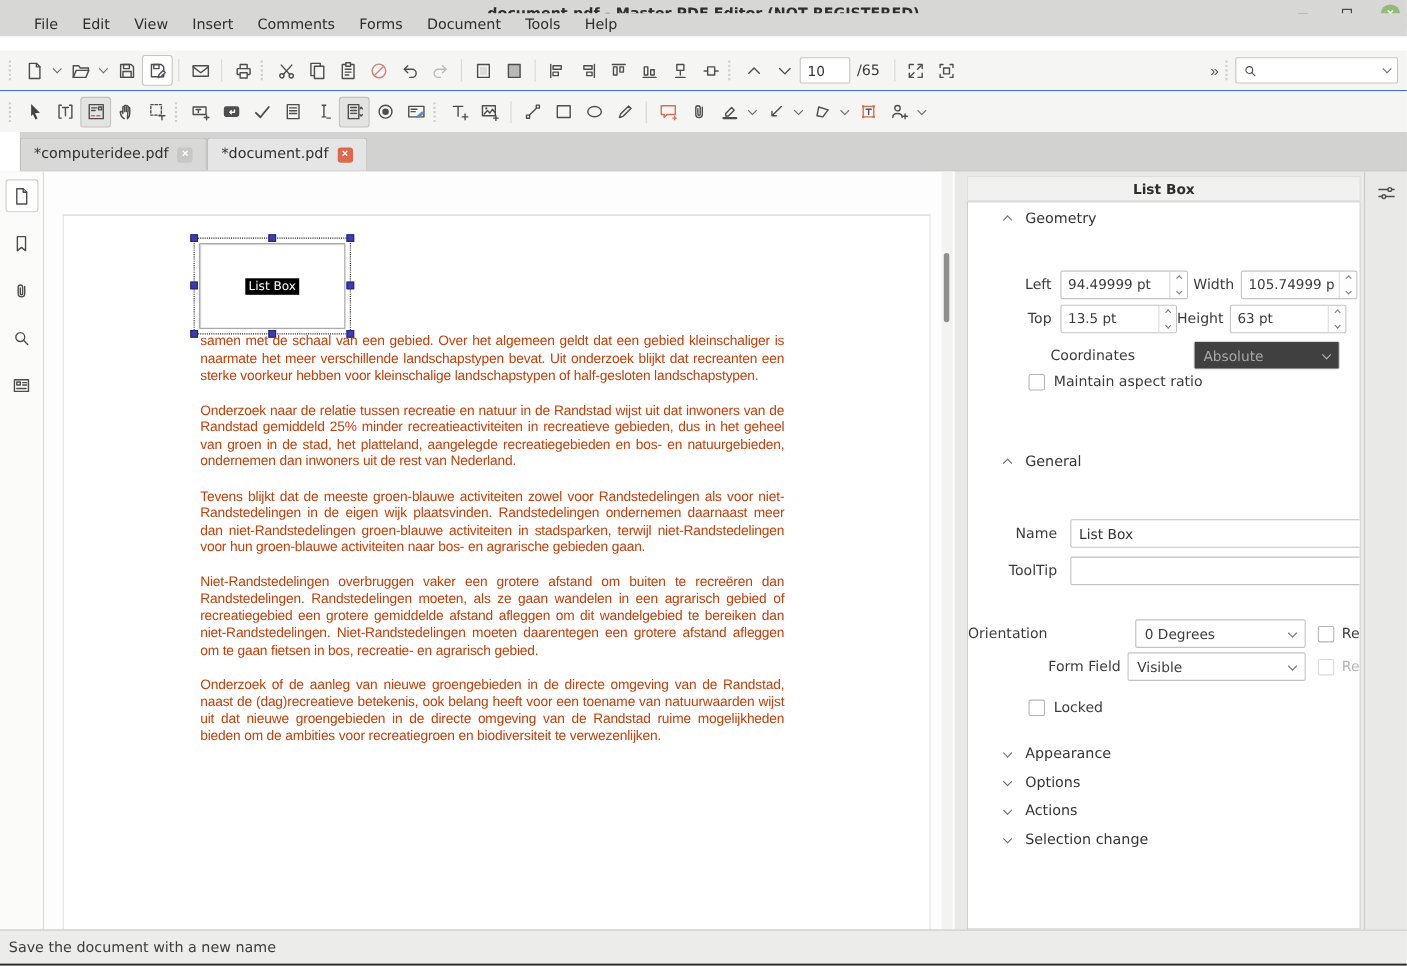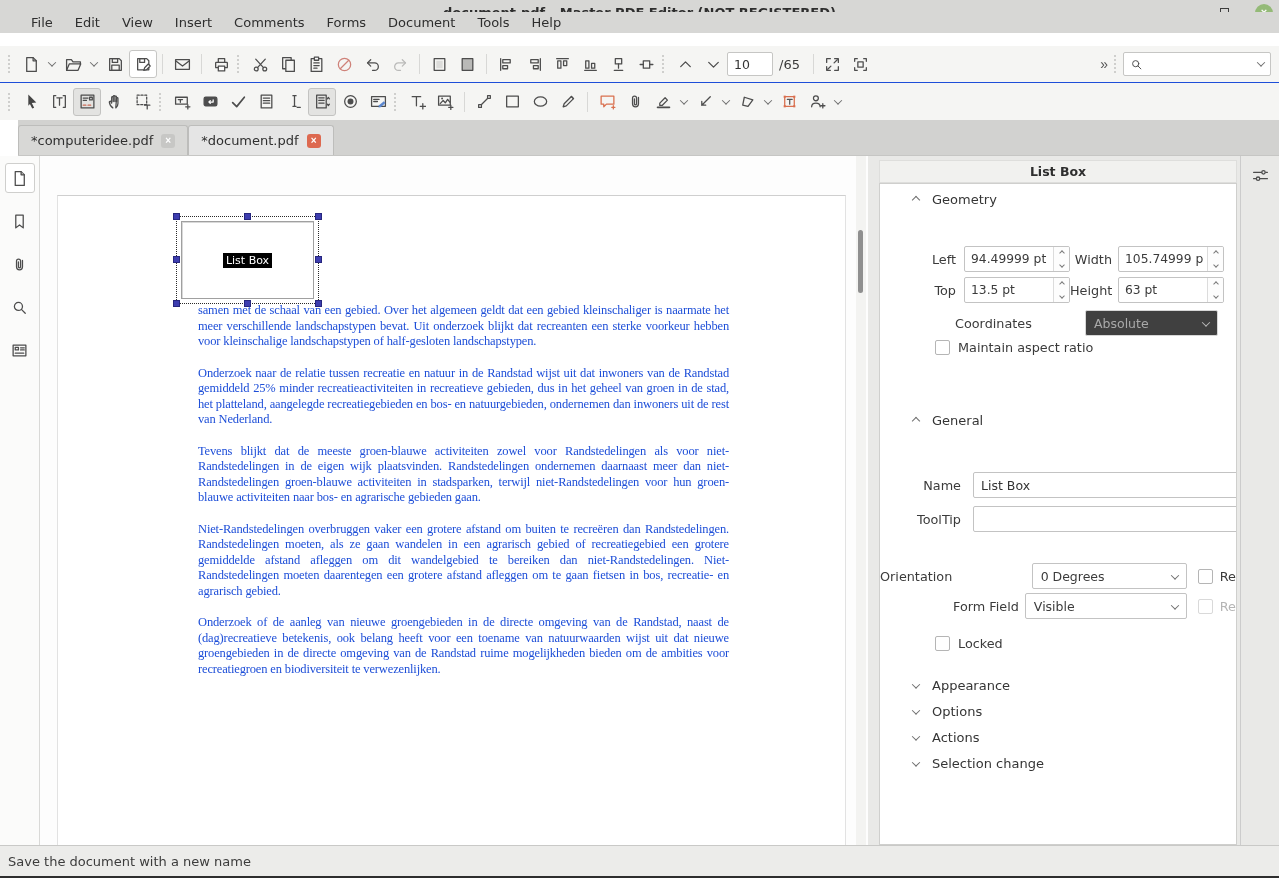--- a/index.html
+++ b/index.html
@@ -64,21 +64,21 @@
   .vthumb { position:absolute; left:2px; top:74px; width:5px; height:63px; background:#8f8f8f; border-radius:3px; }
 
   .fieldsel { position:absolute; left:118px; top:20px; width:143px; height:88px; border:1px dotted #2a2a2a; }
   .fieldwidget { position:absolute; left:4px; top:4px; right:4px; bottom:4px; background:#fff; border:1px solid #a0a0a0; box-shadow:inset 1px 1px 0 #d9d9d9; display:flex; align-items:center; justify-content:center; }
   .fieldlabel { background:#000; color:#fff; font-size:11px; padding:1px 3px; font-family:"DejaVu Sans",sans-serif; }
   .h { position:absolute; width:7px; height:7px; background:#3d3daf; border:1px solid #26267e; }
   .h.tl{left:-4px;top:-4px;} .h.tm{left:calc(50% - 4px);top:-4px;} .h.tr{right:-4px;top:-4px;}
   .h.ml{left:-4px;top:calc(50% - 4px);} .h.mr{right:-4px;top:calc(50% - 4px);}
   .h.bl{left:-4px;bottom:-4px;} .h.bm{left:calc(50% - 4px);bottom:-4px;} .h.br{right:-4px;bottom:-4px;}
 
-  .textcol { position:absolute; left:140px; top:107px; width:531px; font-family:Liberation Serif, serif; font-size:12.5px; line-height:15.5px; color:#1d4ed8; letter-spacing:-0.15px; }
+  .textcol { position:absolute; left:124px; top:107px; width:531px; font-family:Liberation Sans, sans-serif; font-size:12.5px; line-height:15.5px; color:#c2410c; letter-spacing:-0.15px; }
   .textcol p { text-align:justify; margin-bottom:16px; }
 
   
   .panel-header { position:absolute; left:879px; top:4px; width:358px; height:23px; background:#f1f1ef; border:1px solid #dededc; display:flex; align-items:center; justify-content:center; font-size:12.5px; font-weight:bold; color:#2e2e2e; }
   .panel-body { position:absolute; left:879px; top:27px; width:358px; height:662px; background:#fff; border:1px solid #cfcfcd; overflow:hidden; font-size:12.8px; color:#3b3b3b; }
   .panel-divider { position:absolute; left:1240px; top:0; width:1px; height:689px; background:#cccccc; }
   .tunebtn { position:absolute; left:1247px; top:6px; width:26px; height:26px; background:transparent; border:none; display:flex; align-items:center; justify-content:center; }
 
   .sechead { position:absolute; left:0; display:flex; align-items:center; gap:13px; padding-left:33px; font-size:13px; color:#353535; background:none; border:none; font-family:"DejaVu Sans",sans-serif; }
   .prow { position:absolute; left:0; right:0; display:flex; align-items:center; }
@@ -573,21 +573,21 @@
   </div>
   <div class="panel-body">
 
     <button class="sechead" style="top:8px">
       <span class="cv up"></span>
       <span>Geometry</span>
     </button>
 
     <div class="prow" style="top:62px; padding-left:4px;">
       <span class="plabel" style="width:72px; text-align:right; margin-right:8px;">Left</span>
-      <div class="numf" style="width:106px;">
+      <div class="numf" style="width:116px;">
         <span>94.49999 pt</span>
         <span class="spin">
             <span class="cvs up"></span>
             <span class="cvs down"></span>
           </span>
       </div>
       <span class="plabel" style="width:42px; text-align:right; margin-right:6px;">Width</span>
       <div class="numf" style="width:106px;">
         <span>105.74999 p</span>
         <span class="spin">

